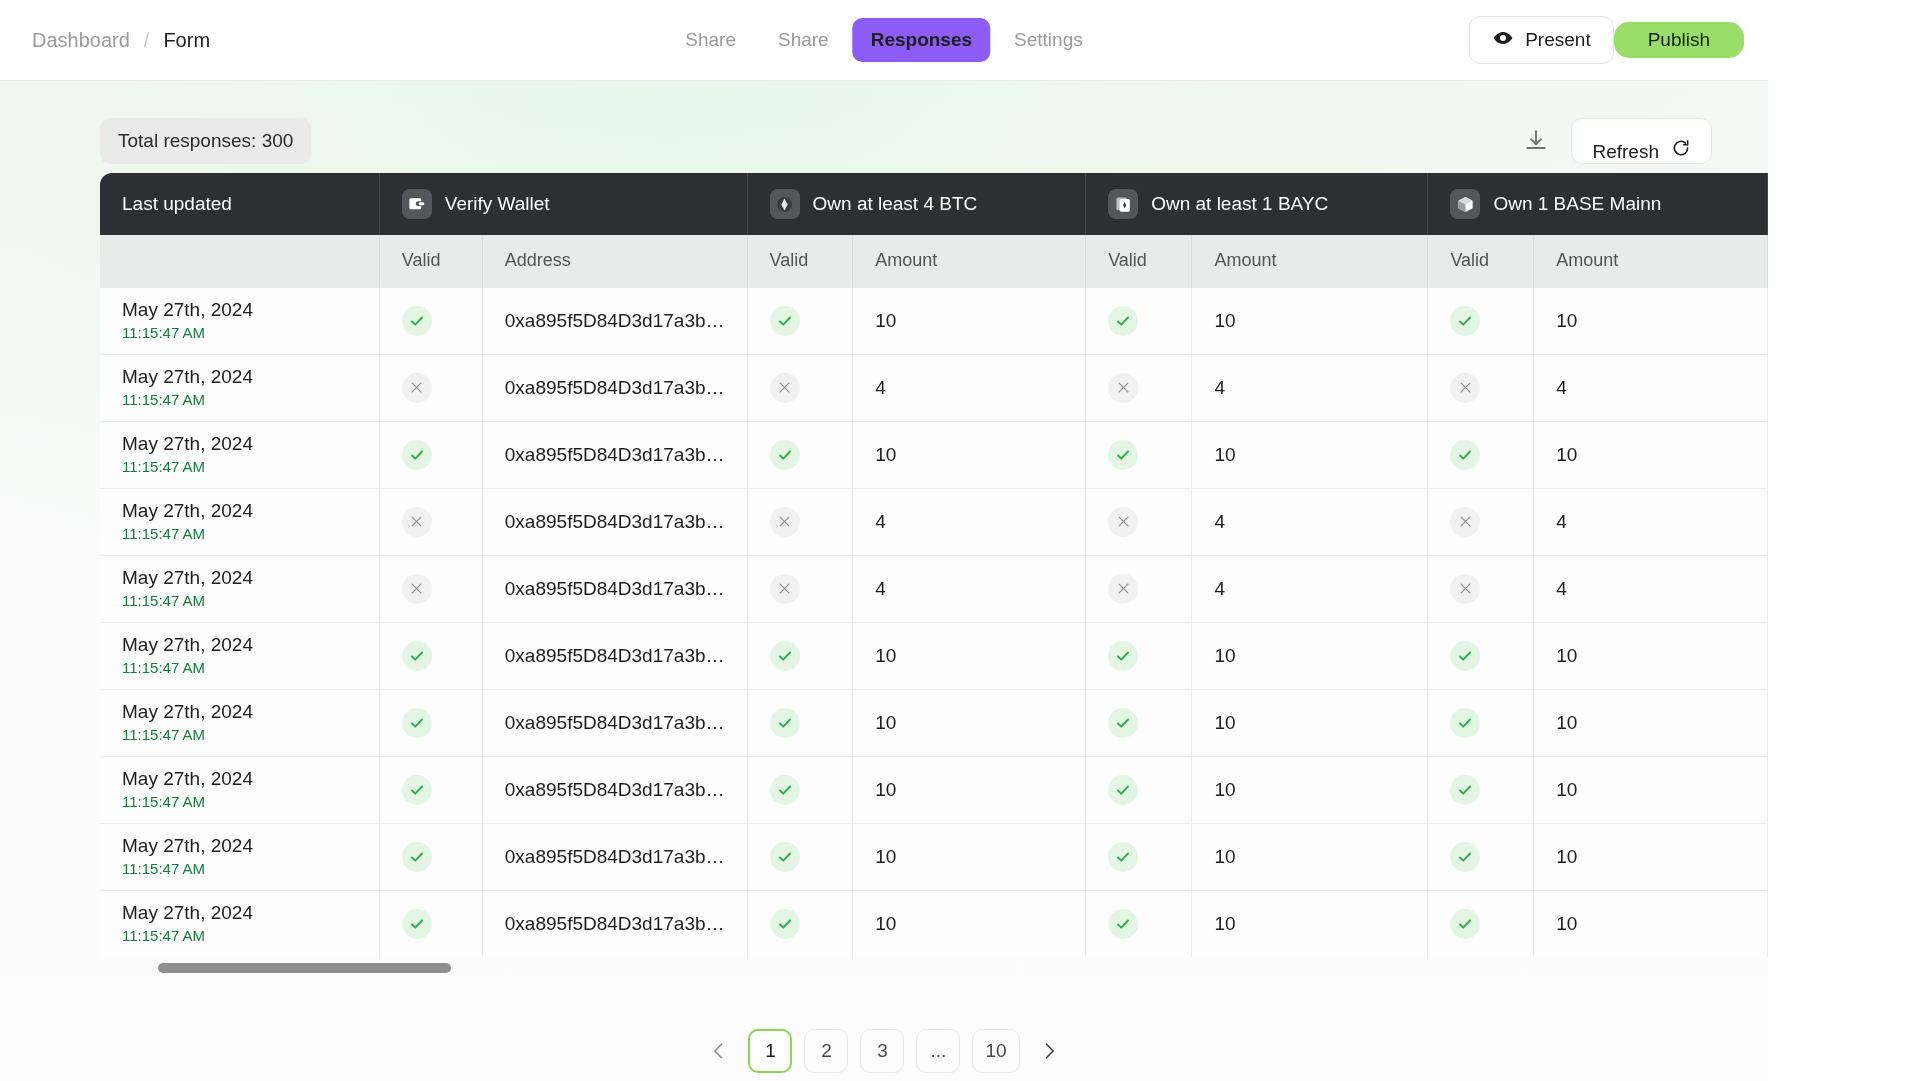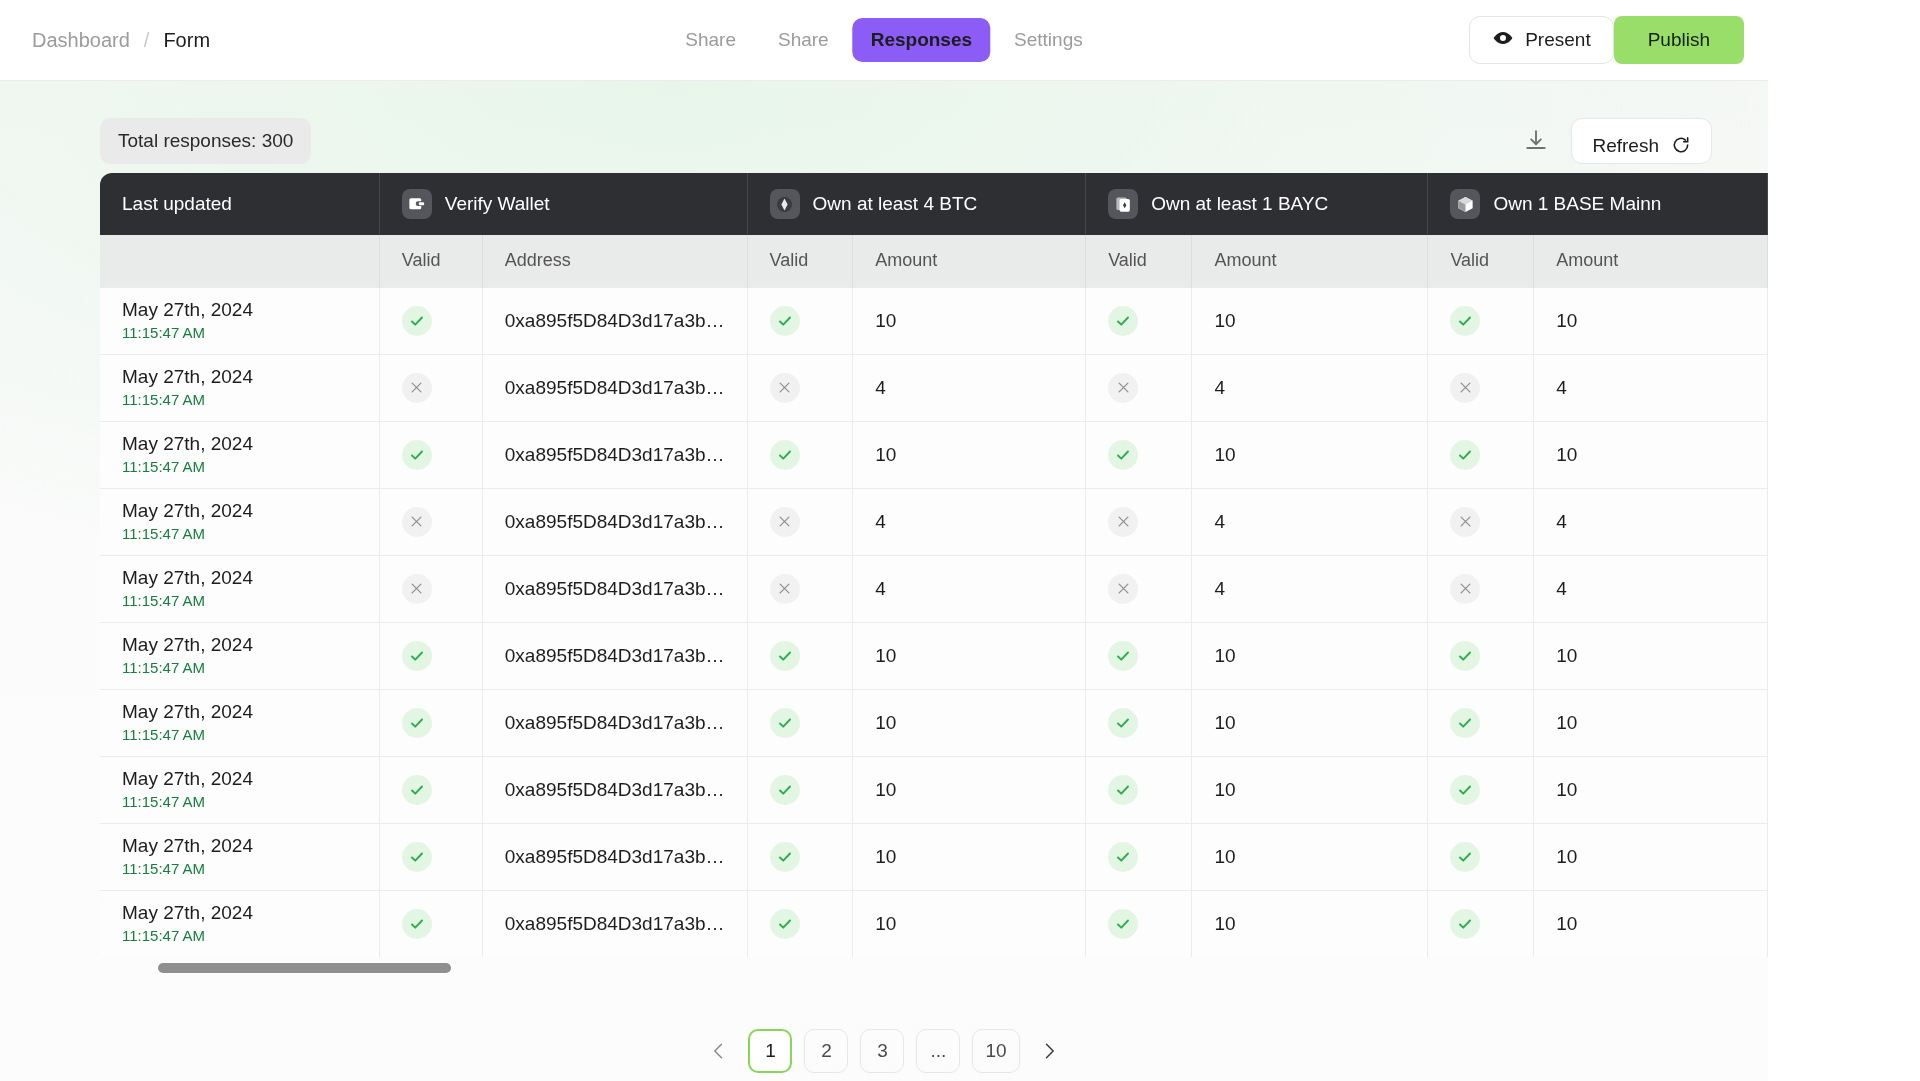--- a/index.html
+++ b/index.html
@@ -66,22 +66,22 @@
     display: flex; align-items: center; gap: 11px;
     height: 48px; padding: 0 22px;
     border: 1px solid #e4e4e4;
     border-radius: 11px;
     background: #fff;
     font-size: 19px; color: #1d1d1f;
     cursor: pointer;
     font-family: "Liberation Sans", sans-serif;
   }
   .btn-publish {
-    height: 48px; padding: 4px 34px;
-    border: none; border-radius: 8px;
+    height: 36px; padding: 4px 34px;
+    border: none; border-radius: 15px;
     background: #9ade6a;
     font-size: 19px; color: #14210b; font-weight: 500;
     cursor: pointer;
     font-family: "Liberation Sans", sans-serif;
   }
 
   
   .page {
     position: relative;
     height: 1000px;
@@ -103,22 +103,22 @@
     border-radius: 10px;
     padding: 12px 18px;
   }
   .toolbar-right { margin-left: auto; display: flex; align-items: center; gap: 18px; padding-right: 20px;}
   .icon-btn {
     width: 34px; height: 34px;
     display: flex; align-items: center; justify-content: center;
     cursor: pointer; background: transparent; border: none;
   }
   .btn-refresh {
-    display: flex; align-items: flex-start; gap: 12px;
-    height: 46px; padding: 16px 20px;
+    display: flex; align-items: flex-end; gap: 12px;
+    height: 46px; padding: 0 20px;
     border: 1px solid #e7e7e7; border-radius: 11px;
     background: #fff; font-size: 19px; color: #1d1d1f;
     cursor: pointer; font-family: "Liberation Sans", sans-serif;
   }
 
   
   .table-wrap {
     margin-left: 100px;
     width: 1668px;
     overflow: hidden;

